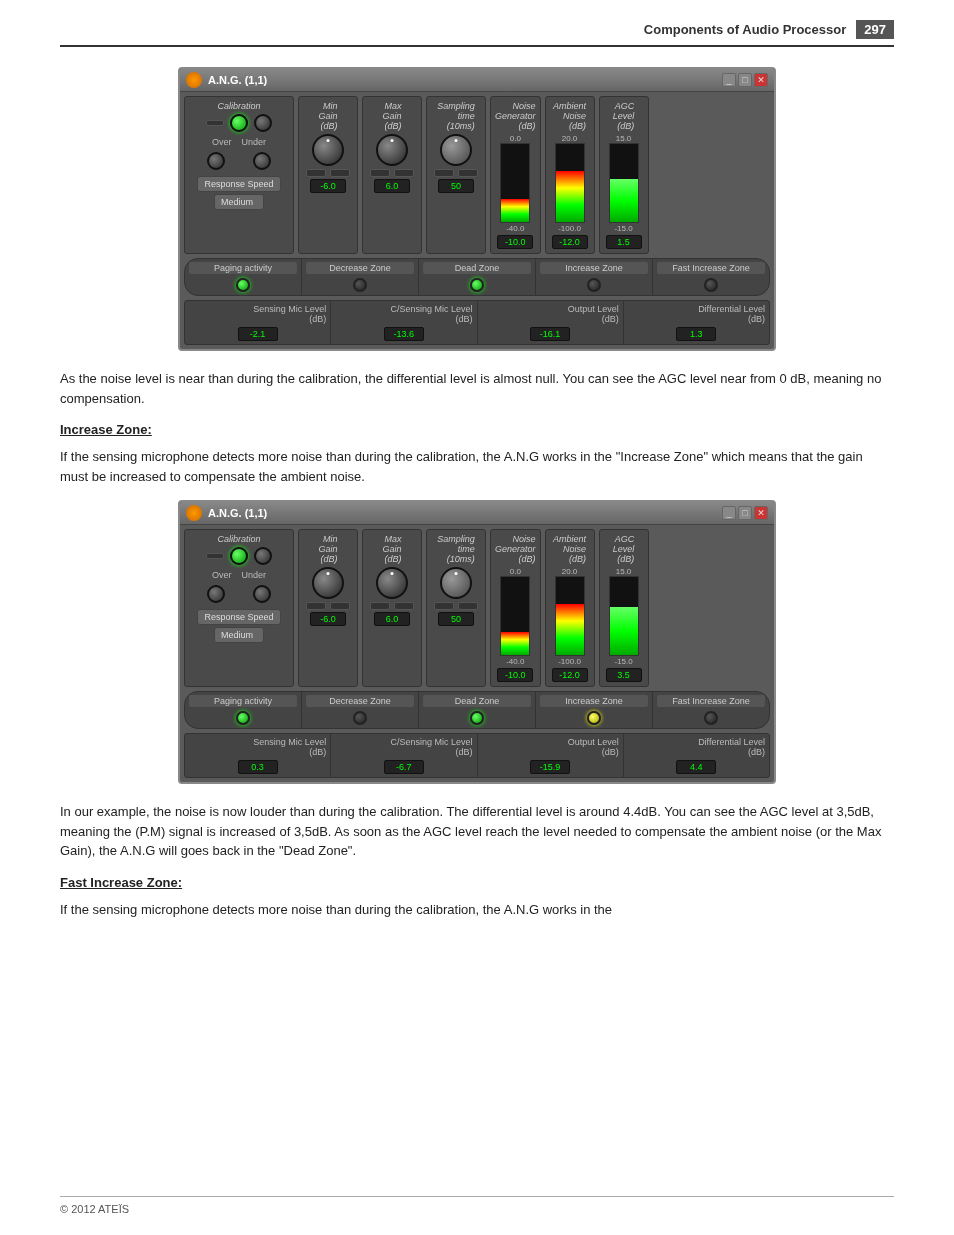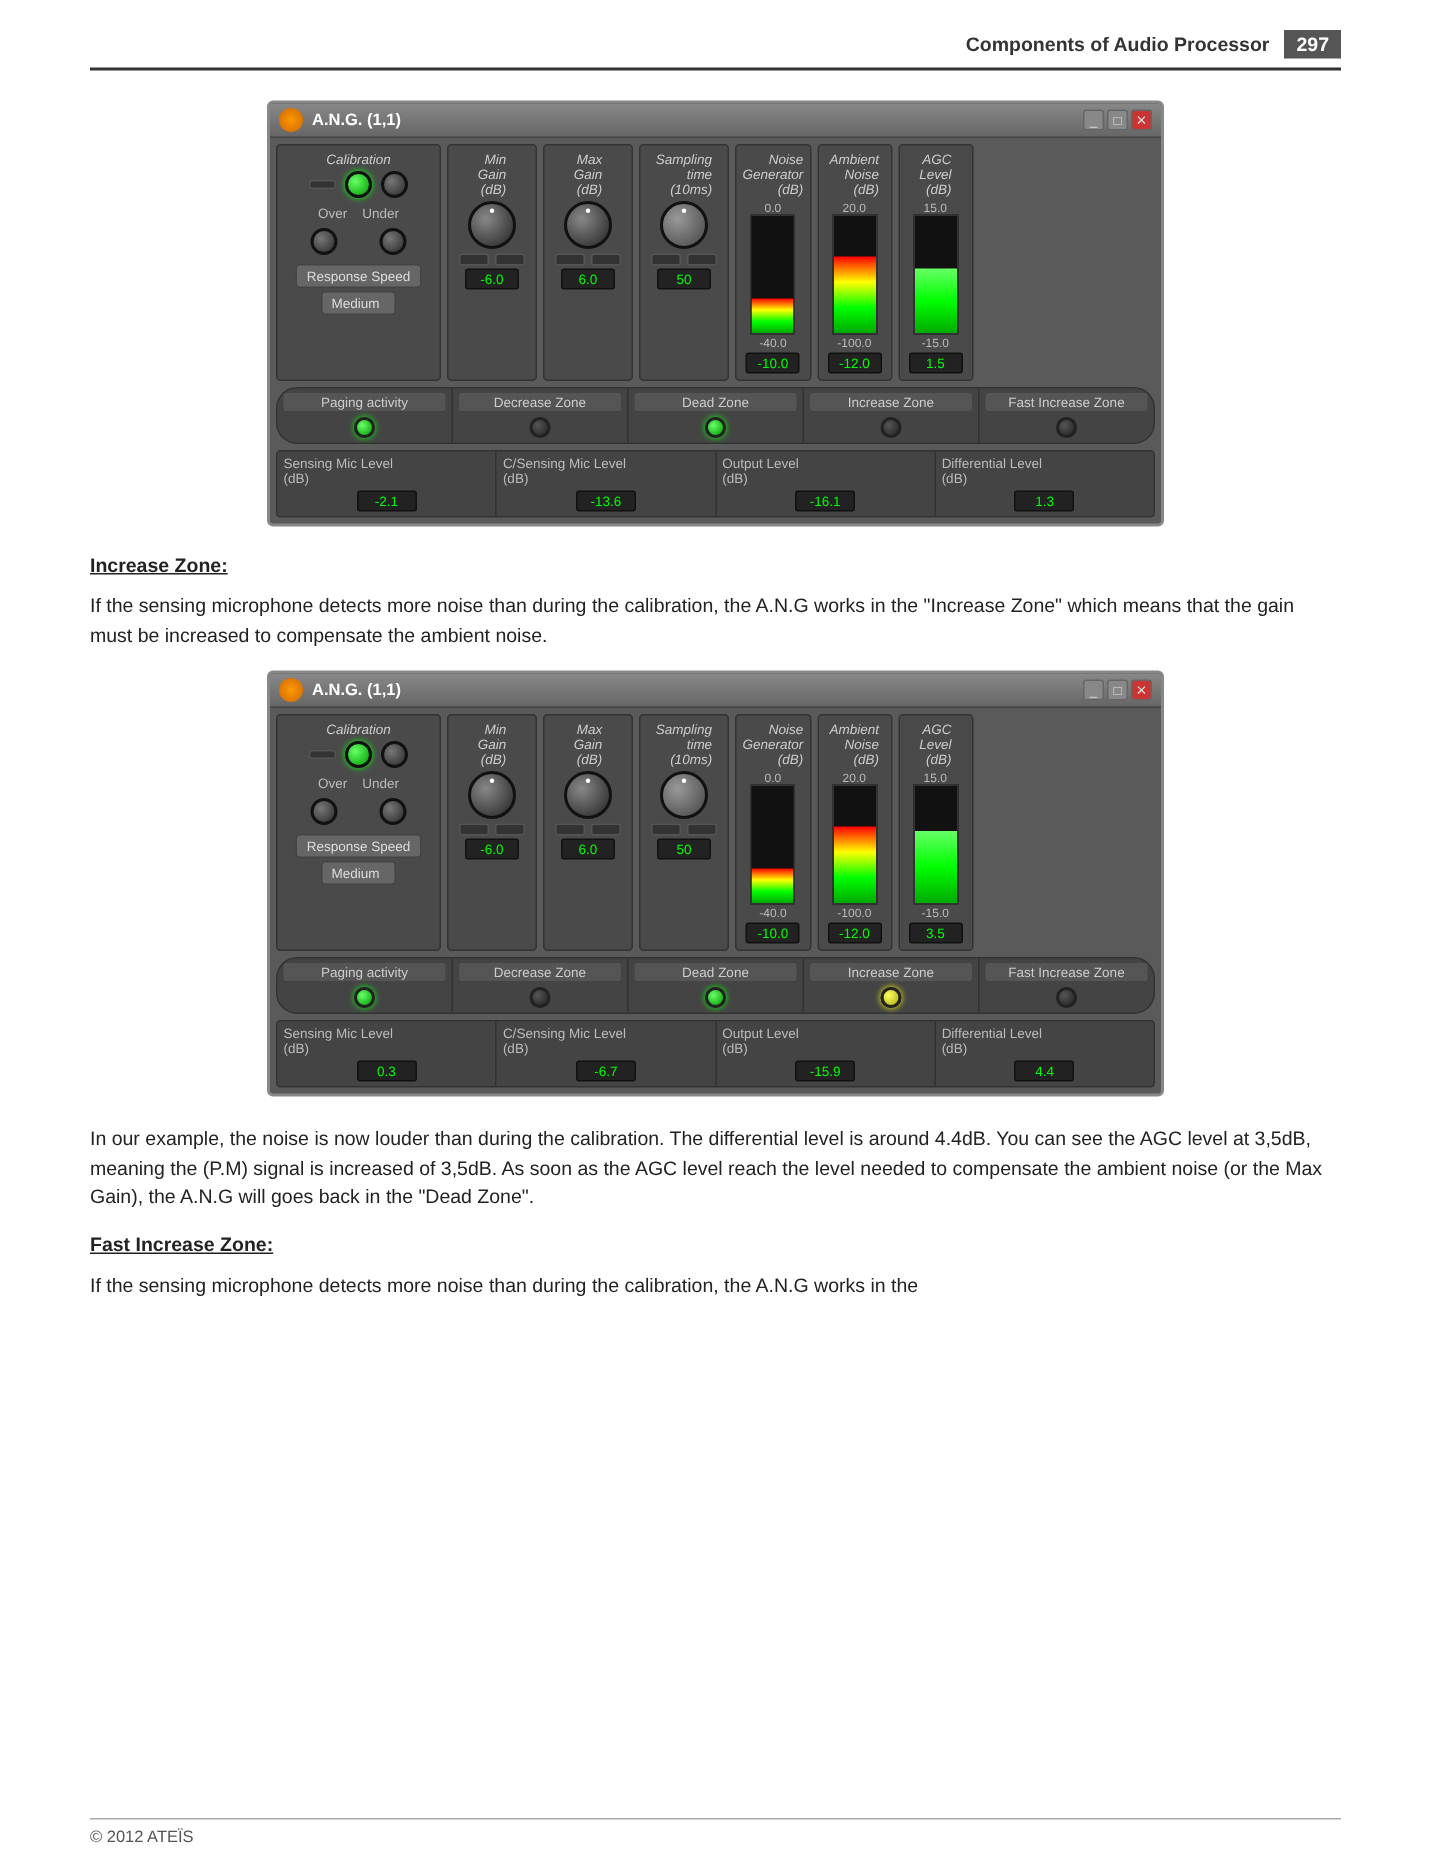--- a/index.html
+++ b/index.html
@@ -142,21 +142,21 @@
     }
     .knob-dot {
       width: 3px; height: 3px;
       background: #fff;
       border-radius: 50%;
       position: absolute;
       top: 3px; left: 50%; transform: translateX(-50%);
     }
 
     .label-small {
-      font-size: 9px; color: #bbb; text-align: left;
+      font-size: 9px; color: #bbb; text-align: right;
     }
 
     .over-under-row {
       display: flex; gap: 10px; align-items: center; margin: 2px 0;
     }
 
     .response-btn {
       background: #666;
       border: 1px solid #444;
       border-radius: 3px;
@@ -299,21 +299,21 @@
       font-size: 13px;
       font-weight: bold;
       color: #222;
       margin-bottom: 10px;
       text-decoration: underline;
     }
 
     
     .page-footer {
       position: absolute;
-      bottom: 4px;
+      bottom: 20px;
       left: 60px;
       right: 60px;
       border-top: 1px solid #aaa;
       padding-top: 6px;
       font-size: 11px;
       color: #555;
     }
 
     
     .knob-large {
@@ -486,20 +486,21 @@
         </div>
         <div class="output-cell">
           <div class="label-small">Differential Level<br>(dB)</div>
           <div class="output-value">1.3</div>
         </div>
       </div>
 
     </div>
   </div>
 
+  <p class="body-text">As the noise level is near than during the calibration, the differential level is almost null. You can see the AGC level near from 0 dB, meaning no compensation.</p>
 
   <p class="section-heading">Increase Zone:</p>
 
   <p class="body-text">If the sensing microphone detects more noise than during the calibration, the A.N.G works in the "Increase Zone" which means that the gain must be increased to compensate the ambient noise.</p>
 
   <div class="ang-window">
     <div class="ang-titlebar">
       <div class="ang-titlebar-left">
         <span class="ang-logo"></span>
         <span>A.N.G. (1,1)</span>

